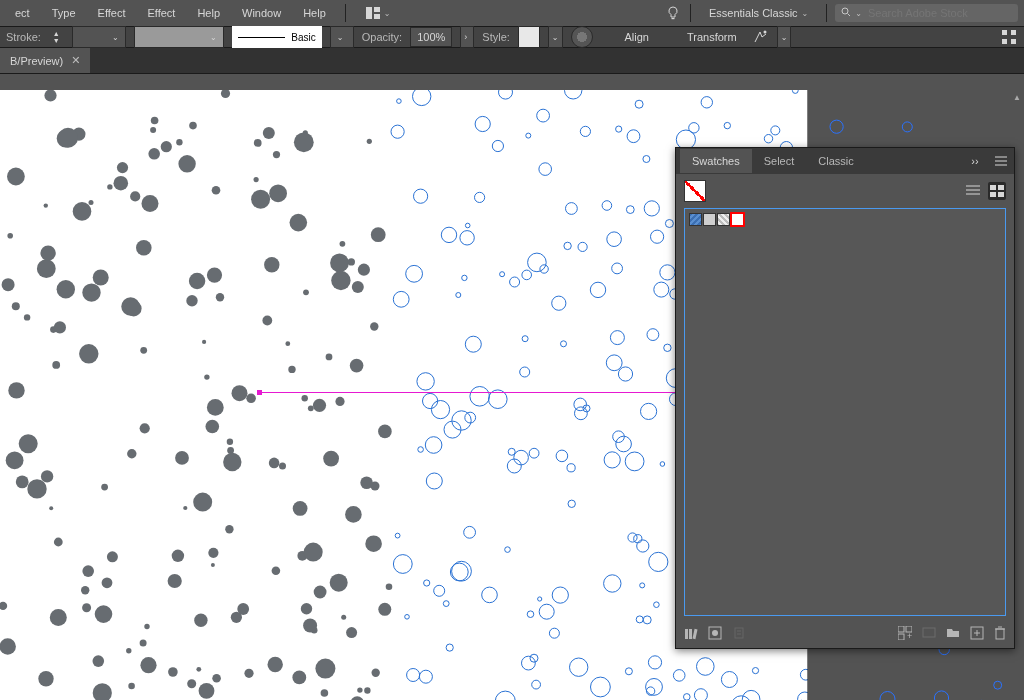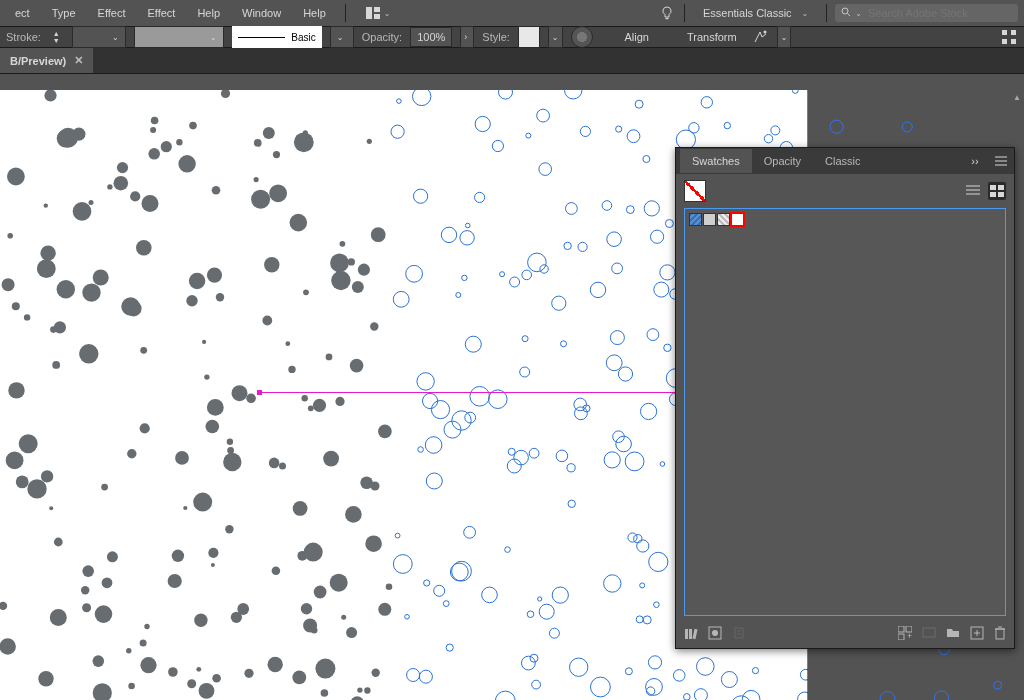--- a/index.html
+++ b/index.html
@@ -16,21 +16,21 @@
     --outline:#2a72d4;
     --magenta:#e619d1;
   }
   *{box-sizing:border-box;}
   body{margin:0;font-family:"Segoe UI",Arial,sans-serif;font-size:11px;color:var(--text);background:var(--bg-panel);width:1024px;height:700px;overflow:hidden;position:relative;}
   
   .menubar{height:26px;background:var(--bg-panel);display:flex;align-items:center;padding:0 6px;gap:4px;}
   .menubar .mitem{padding:4px 9px;border-radius:2px;cursor:default;}
   .menubar .spacer{flex:1;}
   .menubar .ws{
-    display:flex;align-items:center;padding:2px 10px;gap:10px;cursor:default;
+    display:flex;align-items:center;padding:2px 10px;gap:4px;cursor:default;
   }
   .menubar .dd-caret{font-size:8px;opacity:.8;}
   .search{display:flex;align-items:center;background:#656565;border-radius:3px;padding:2px 6px;min-width:180px;height:18px;}
   .search input{background:transparent;border:0;outline:0;color:var(--text);font-size:11px;width:100%;}
   .search .mag{margin-right:4px;font-size:11px;opacity:.85;}
   .tinyicon{width:18px;height:18px;display:flex;align-items:center;justify-content:center;cursor:default;}
   .arrange-btn{display:flex;align-items:center;gap:4px;margin-left:10px;}
   
   .ctrlbar{height:22px;background:var(--bg-med);border-top:1px solid #1a1a1a;border-bottom:1px solid #1a1a1a;display:flex;align-items:center;padding:0 6px;gap:8px;}
   .ctrlbar .lbl{font-size:11px;color:var(--text-dim);}
@@ -39,21 +39,21 @@
   .dropdown .dp-caret{font-size:8px;}
   .stroke-style{width:90px;height:22px;background:#fff;display:flex;align-items:center;justify-content:space-between;padding:0 6px;color:#000;font-size:10px;}
   .stroke-style .line{height:1px;background:#000;flex:1;}
   .stroke-style .txt{margin-left:6px;}
   .opv{background:var(--bg-panel);padding:3px 6px;min-width:36px;text-align:center;border:1px solid #2a2a2a;}
   .gswatch{width:22px;height:22px;background:#e8e8e8;border:1px solid #2a2a2a;}
   .ctrlbtn{padding:4px 6px;cursor:default;margin-left:18px;}
   .ctrlbar .far-right{margin-left:auto;display:flex;align-items:center;gap:10px;}
   .updown{display:flex;flex-direction:column;font-size:7px;line-height:7px;padding:0 4px;}
   
-  .tabbar{height:26px;background:var(--bg-dark);display:flex;align-items:center;padding-left:0;border-bottom:1px solid #1a1a1a;font-weight:bold;}
+  .tabbar{height:26px;background:var(--bg-dark);display:flex;align-items:center;padding-left:0;border-bottom:1px solid #1a1a1a;}
   .dtab{height:100%;background:var(--bg-panel);display:flex;align-items:center;padding:0 10px;gap:8px;font-size:11px;color:var(--text);}
   .dtab .close{font-size:11px;opacity:.8;cursor:pointer;}
   
   .workspace{position:absolute;left:0;top:90px;right:0;bottom:0;display:flex;}
   .canvas-wrap{flex:1;position:relative;background:var(--canvas);overflow:hidden;}
   .artboard-edge{position:absolute;left:807px;top:0;bottom:0;width:1px;background:#000;opacity:.5;}
   .gray-side{position:absolute;top:0;bottom:0;left:808px;width:230px;background:var(--bg-panel);}
   svg.dots{position:absolute;top:0;left:0;}
   .magline{position:absolute;left:260px;top:302px;width:430px;height:1px;background:var(--magenta);}
   .magline .anchor{position:absolute;left:-3px;top:-2px;width:5px;height:5px;background:var(--magenta);border-radius:0;}
@@ -570,21 +570,21 @@
   </div>
 </div>
 
 <div class="vscroll">
   <div class="up">▲</div>
 </div>
 
 <div class="panel">
   <div class="tabs">
     <span class="tab active">Swatches</span>
-    <span class="tab">Opacity</span>
+    <span class="tab">Select</span>
     <span class="tab">Classic</span>
     <div class="right">
       <span class="tinyicon" style="font-size:11px">››</span>
       <span class="tinyicon">
         <svg width="12" height="10">
             <line x1="0" y1="1" x2="12" y2="1" stroke="#d7d7d7"></line>
             <line x1="0" y1="5" x2="12" y2="5" stroke="#d7d7d7"></line>
             <line x1="0" y1="9" x2="12" y2="9" stroke="#d7d7d7"></line>
           </svg>
       </span>

